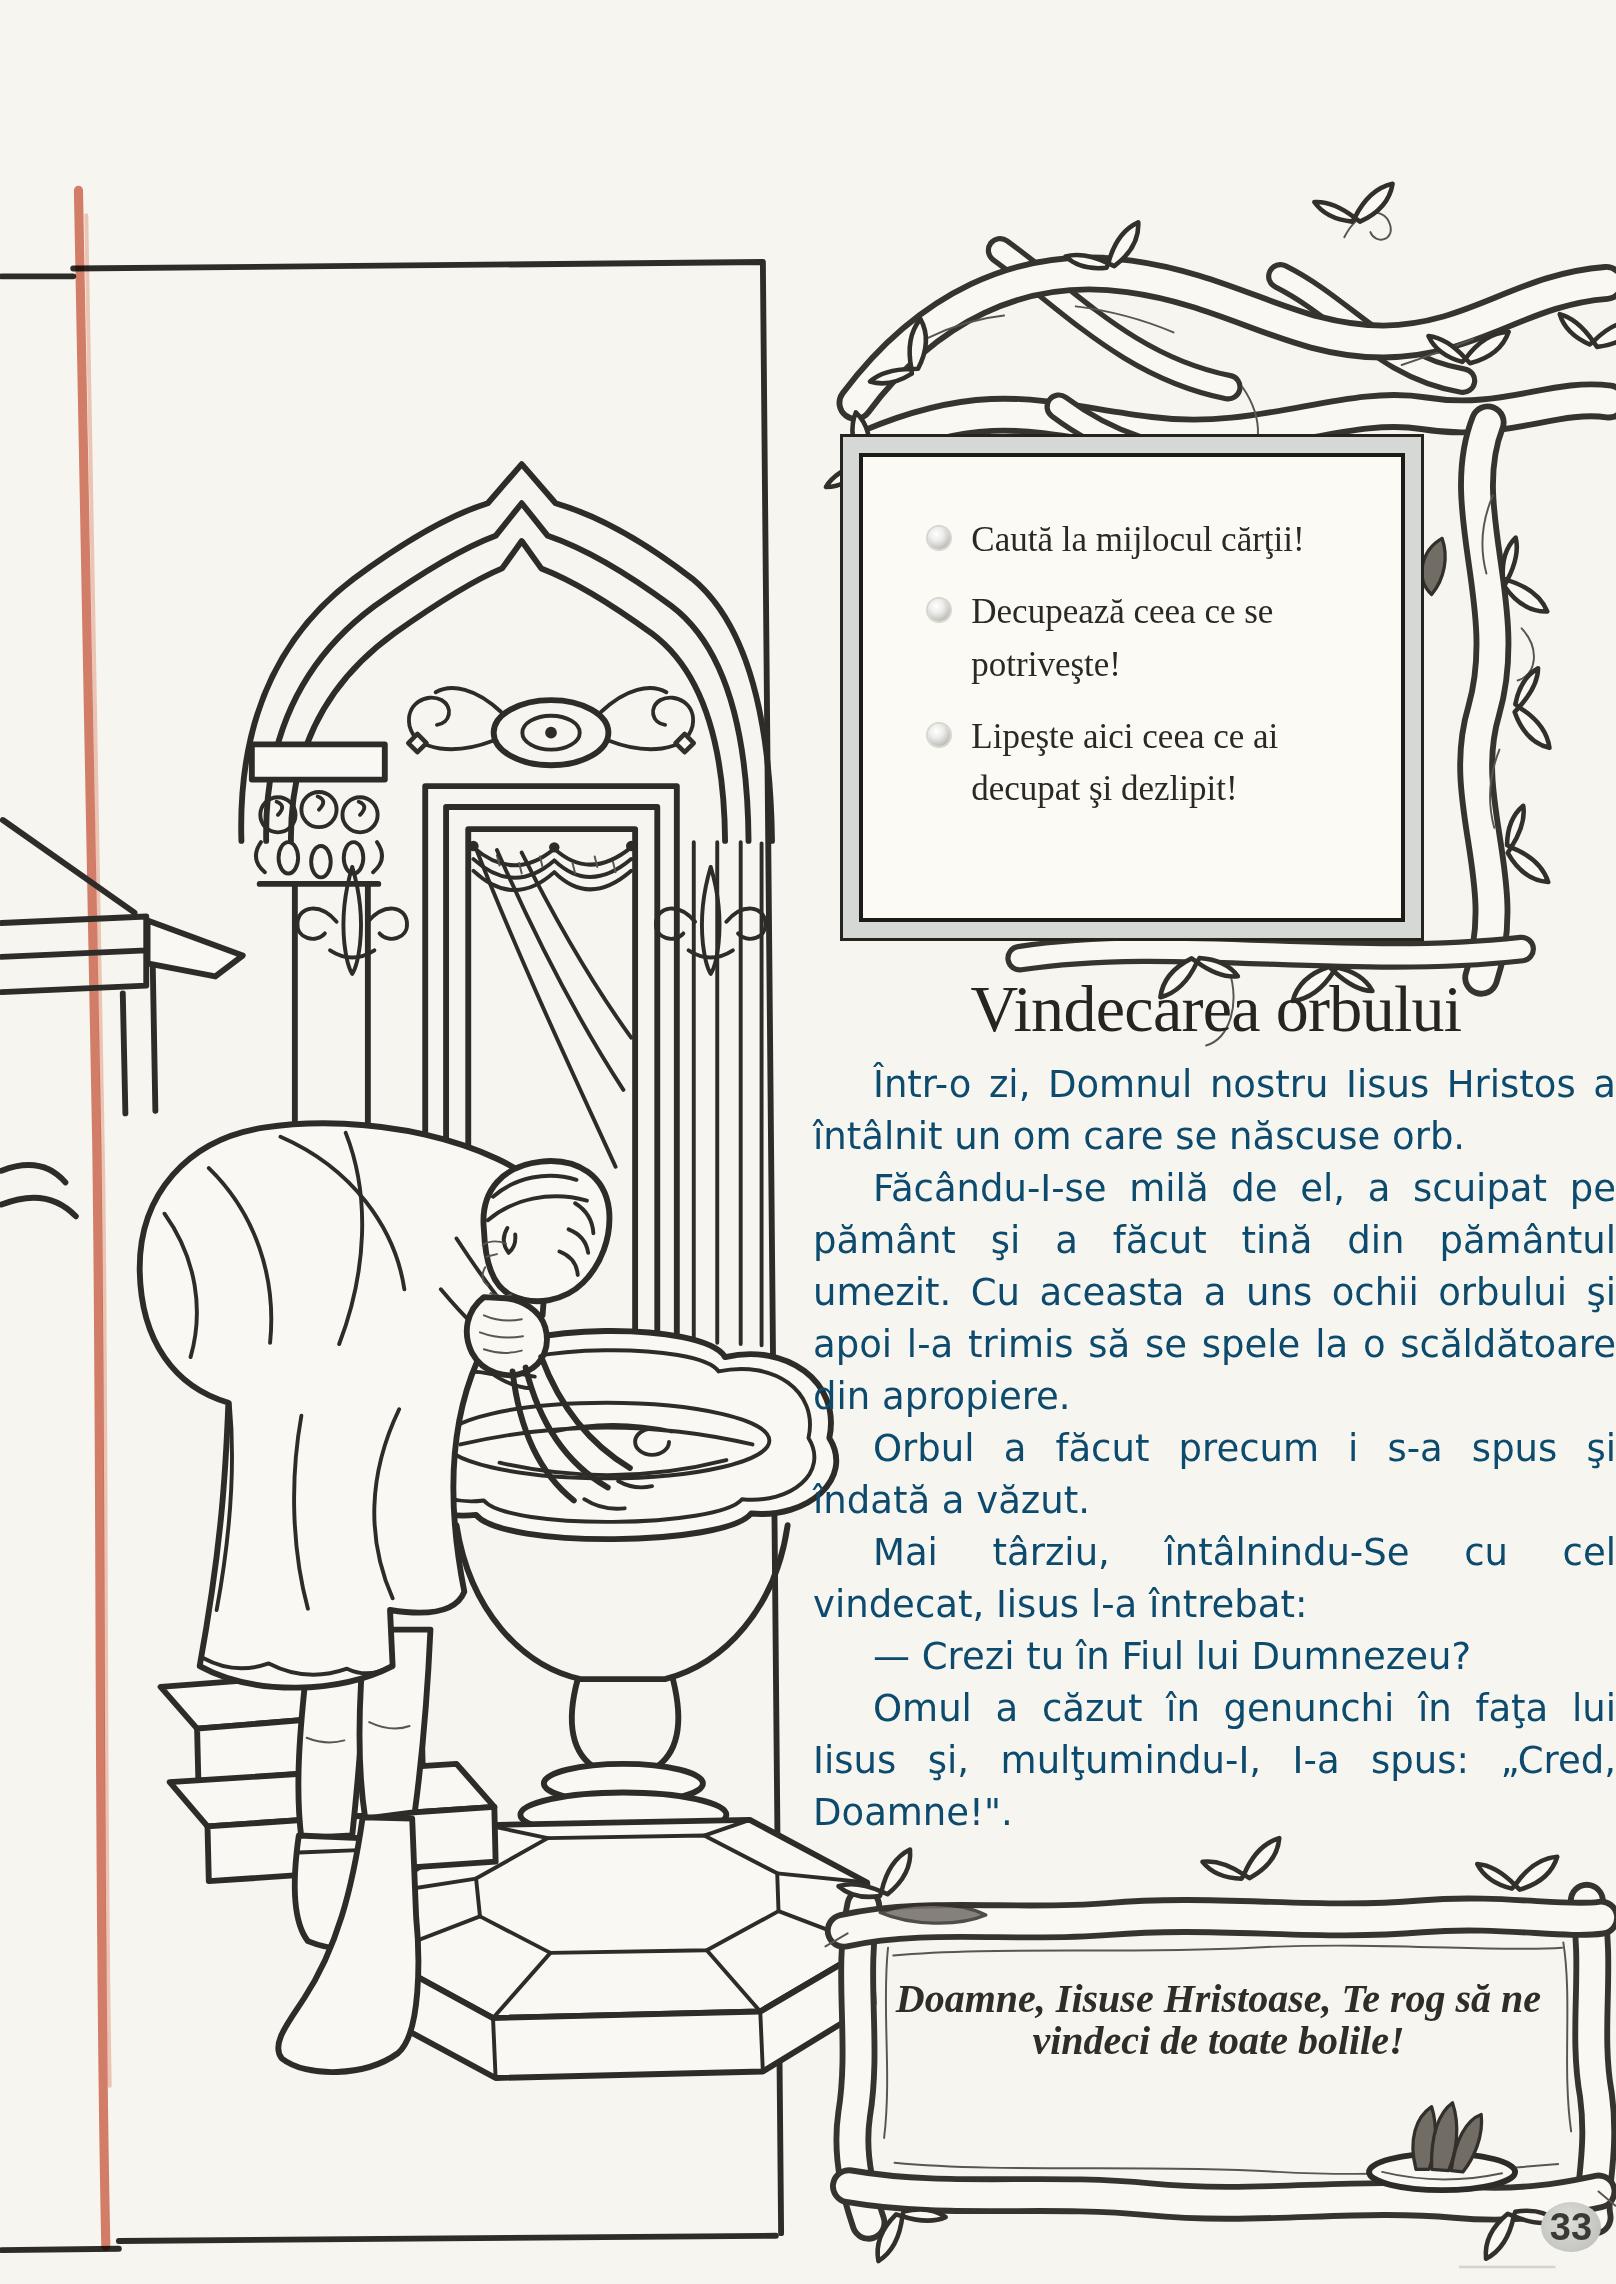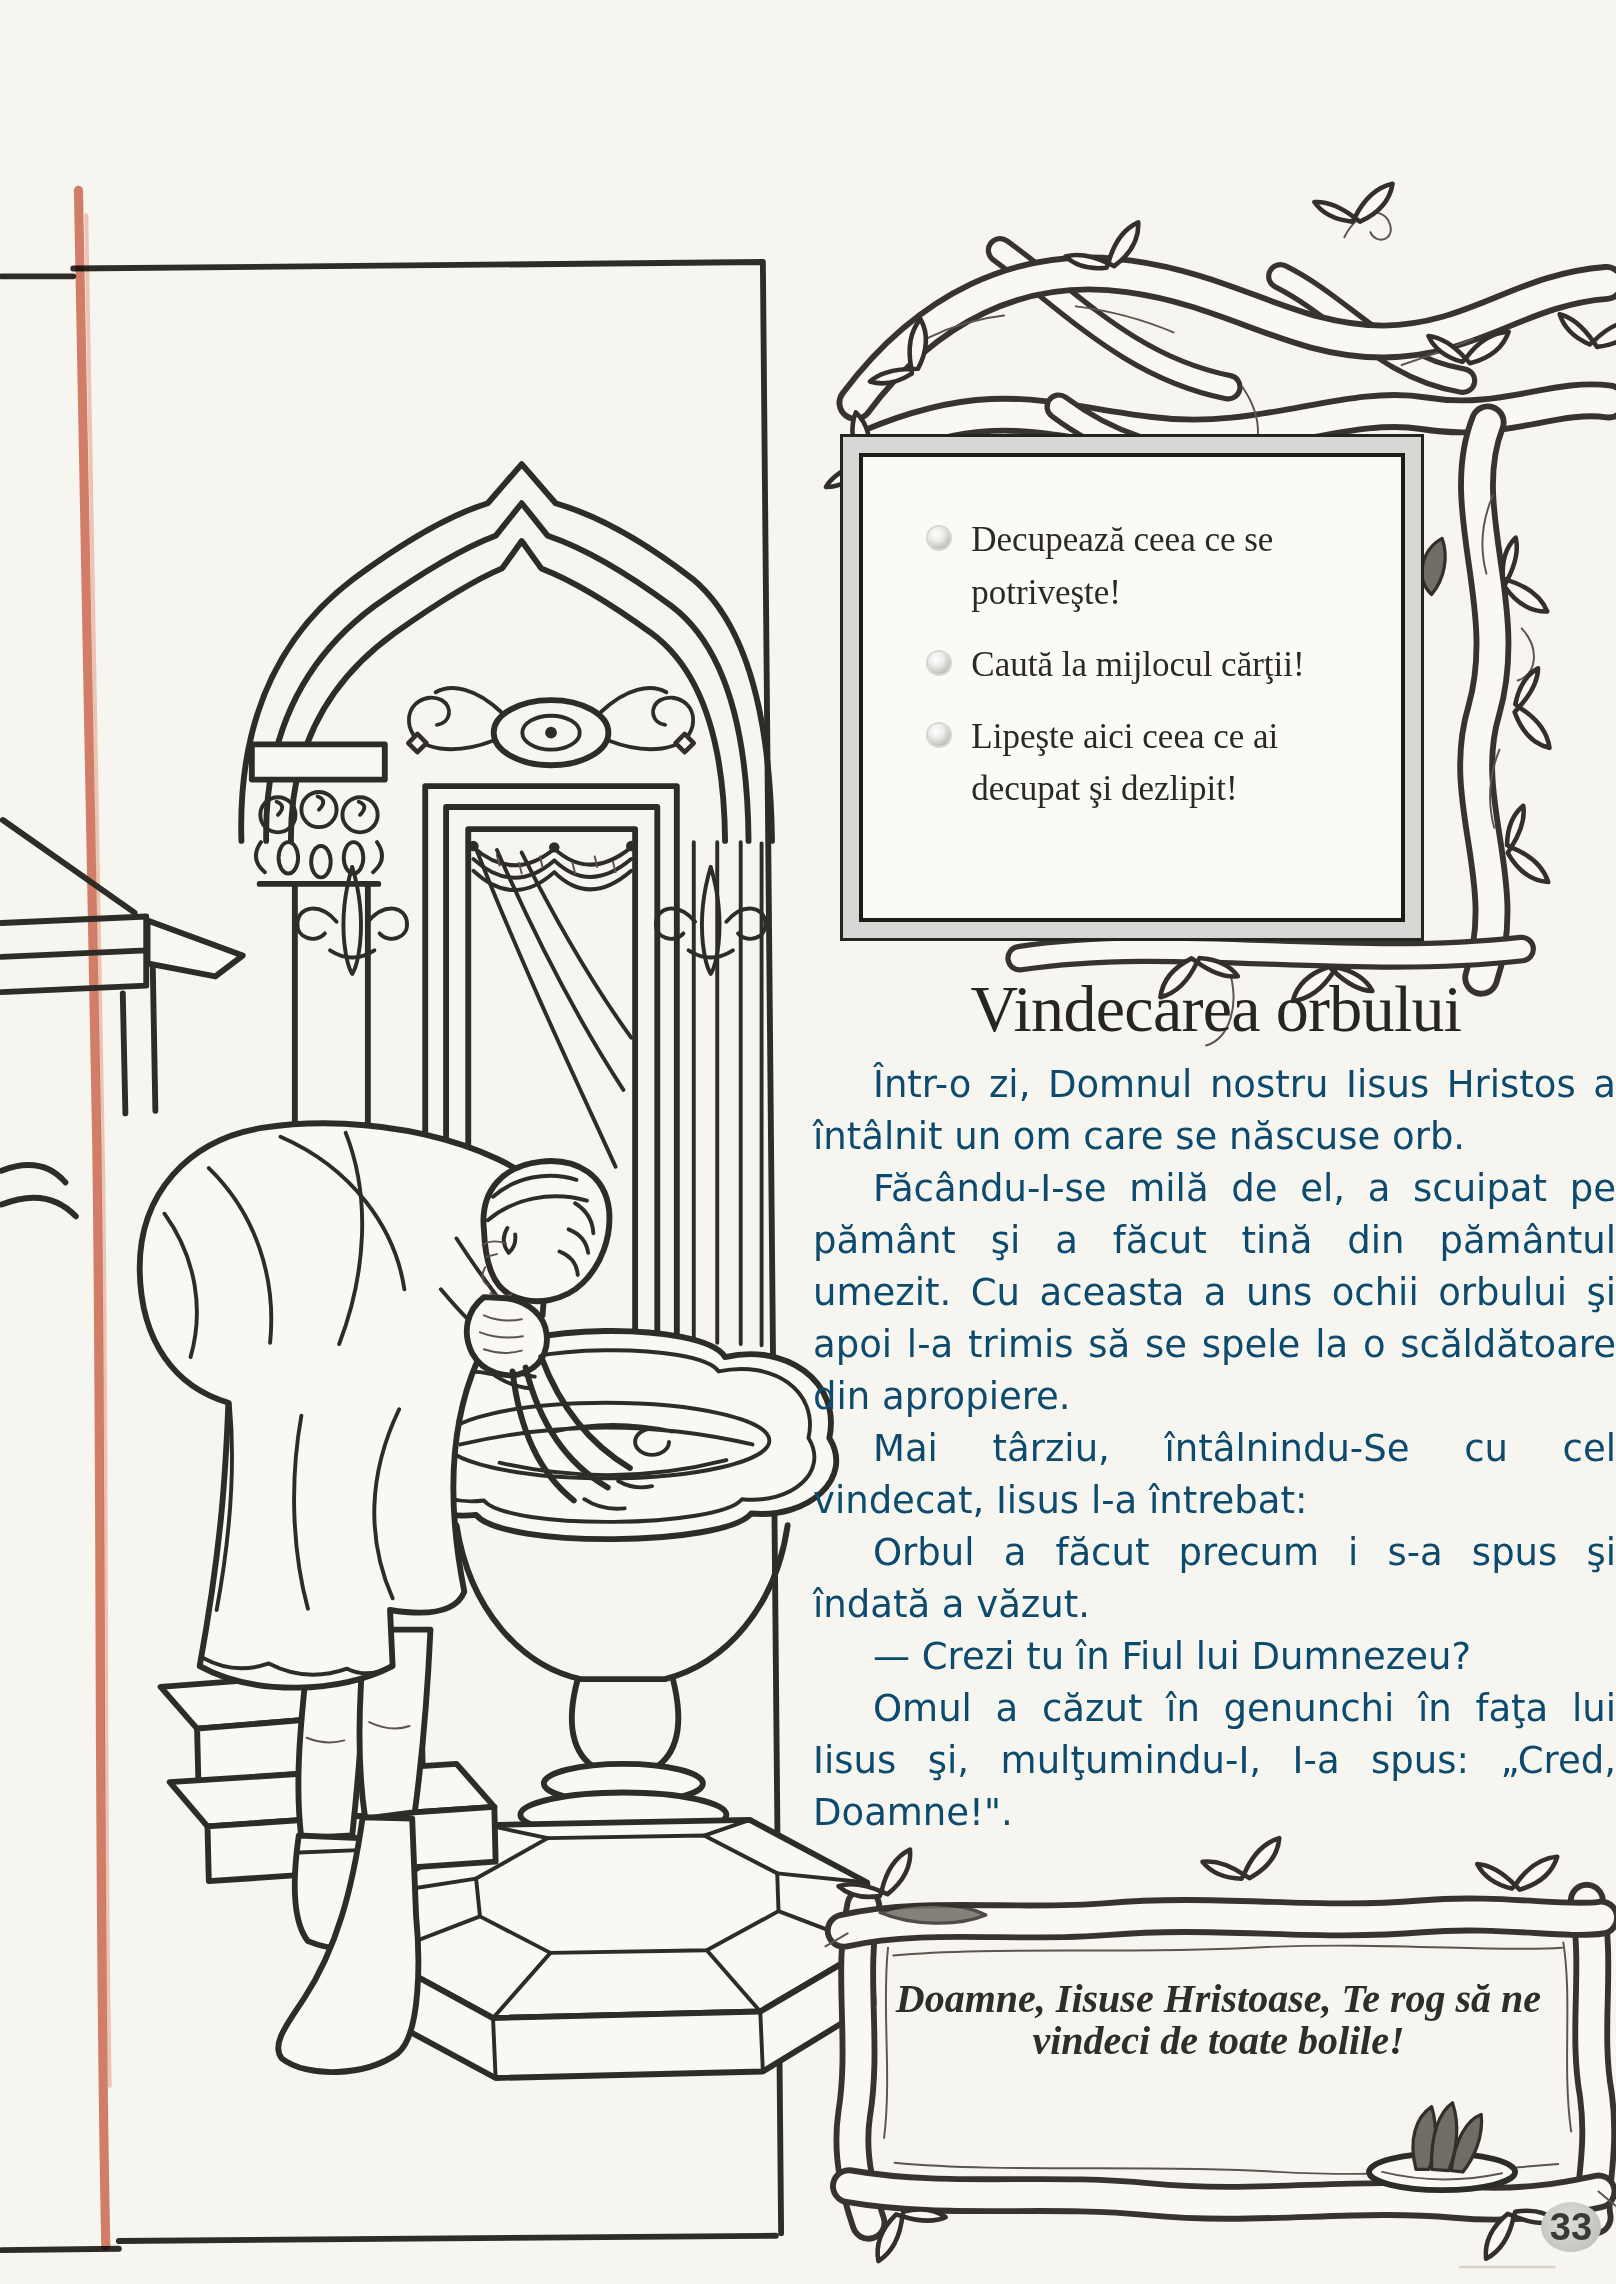--- a/index.html
+++ b/index.html
@@ -294,34 +294,34 @@
     <path class="leafd" d="M2226,3330 C2232,3282 2250,3252 2272,3244 C2276,3278 2260,3312 2244,3332 Z"></path>
     <path class="thin" d="M1300,2966 l-34,20 M2452,3362 l26,22"></path>
   </g>
 
   <path d="M2238,3478 L2386,3478" stroke="#c9c5bd" stroke-width="4" opacity=".7"></path>
 </svg>
 
 <div class="inst-box">
   <div class="inst-inner">
     <ul>
+        <li>Caută la mijlocul cărţii!</li>
         <li>Decupează ceea ce se potriveşte!</li>
-        <li>Caută la mijlocul cărţii!</li>
         <li>Lipeşte aici ceea ce ai decupat şi dezlipit!</li>
       </ul>
   </div>
 </div>
 
 <h1 class="story-title">Vindecarea orbului</h1>
 
 <div class="story-body">
     <p>Într-o zi, Domnul nostru Iisus Hristos a întâlnit un om care se născuse orb.</p>
     <p>Făcându-I-se milă de el, a scuipat pe pământ şi a făcut tină din pământul umezit. Cu aceasta a uns ochii orbului şi apoi l-a trimis să se spele la o scăldătoare din apropiere.</p>
+    <p>Orbul a făcut precum i s-a spus şi îndată a văzut.</p>
     <p>Mai târziu, întâlnindu-Se cu cel vindecat, Iisus l-a întrebat:</p>
-    <p>Orbul a făcut precum i s-a spus şi îndată a văzut.</p>
     <p>— Crezi tu în Fiul lui Dumnezeu?</p>
     <p>Omul a căzut în genunchi în faţa lui Iisus şi, mulţumindu-I, I-a spus: „Cred, Doamne!".</p>
   </div>
 
 <div class="prayer">Doamne, Iisuse Hristoase, Te rog să ne vindeci de toate bolile!</div>
 
 <div class="page-number">
   <span>33</span>
 </div>
 

